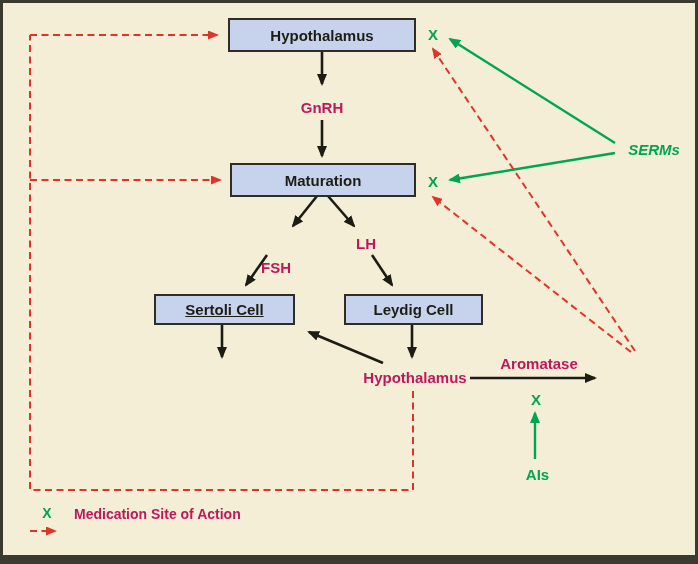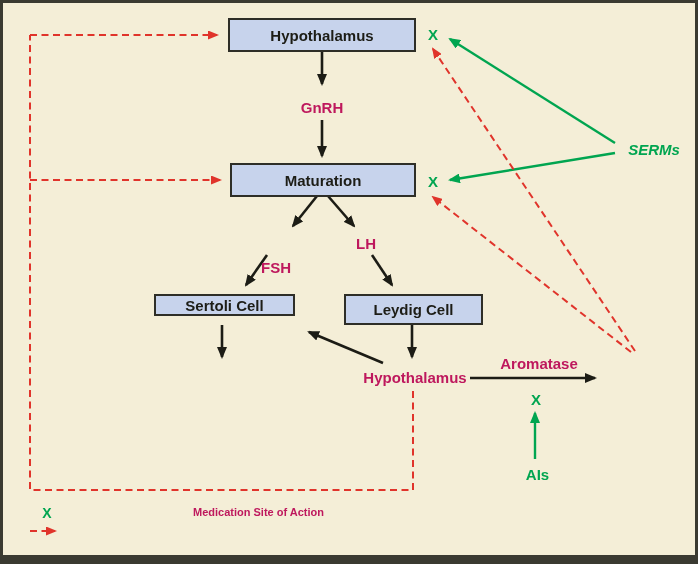--- a/index.html
+++ b/index.html
@@ -22,21 +22,21 @@
     box-sizing:border-box;
   }
   .lbl{
     position:absolute;
     font-weight:bold;font-size:15px;color:#be185d;
     text-align:center;line-height:1.35;
     white-space:pre-line;
   }
   .green{color:#00a550;}
   .xmark{font-size:15px;width:18px;}
-  .legend-text{font-size:11px;text-align:right;}
+  .legend-text{font-size:14px;text-align:left;}
 </style>
 </head>
 <body>
 
 <div id="frame">
 
   <svg id="arrows" width="692" height="552" viewBox="0 0 692 552">
     <defs>
       <marker id="mk-black" viewBox="0 0 12 10" markerWidth="12" markerHeight="10" refX="10" refY="5" orient="auto" markerUnits="userSpaceOnUse">
         <path d="M0,0 L12,5 L0,10 Z" fill="#1c1c15"></path>
@@ -77,21 +77,21 @@
       <path d="M27,528 L52,528" marker-end="url(#mk-red)"></path>
     </g>
   </svg>
 
   <div class="box" style="left:225px;top:15px;width:188px;height:34px;">
     <span>Hypothalamus</span>
   </div>
   <div class="box" style="left:227px;top:160px;width:186px;height:34px;">
     <span>Maturation</span>
   </div>
-  <div class="box" style="left:151px;top:291px;width:141px;height:22px;">
+  <div class="box" style="left:151px;top:291px;width:141px;height:31px;text-decoration:underline;">
     <span>Sertoli Cell</span>
   </div>
   <div class="box" style="left:341px;top:291px;width:139px;height:31px;">
     <span>Leydig Cell</span>
   </div>
 
   <div class="lbl" style="left:284px;top:95px;width:70px;">GnRH</div>
   <div class="lbl" style="left:247px;top:231px;width:52px;margin-top:24px;">FSH</div>
   <div class="lbl" style="left:341px;top:231px;width:44px;">LH</div>
   <div class="lbl" style="left:352px;top:365px;width:120px;">Hypothalamus</div>

